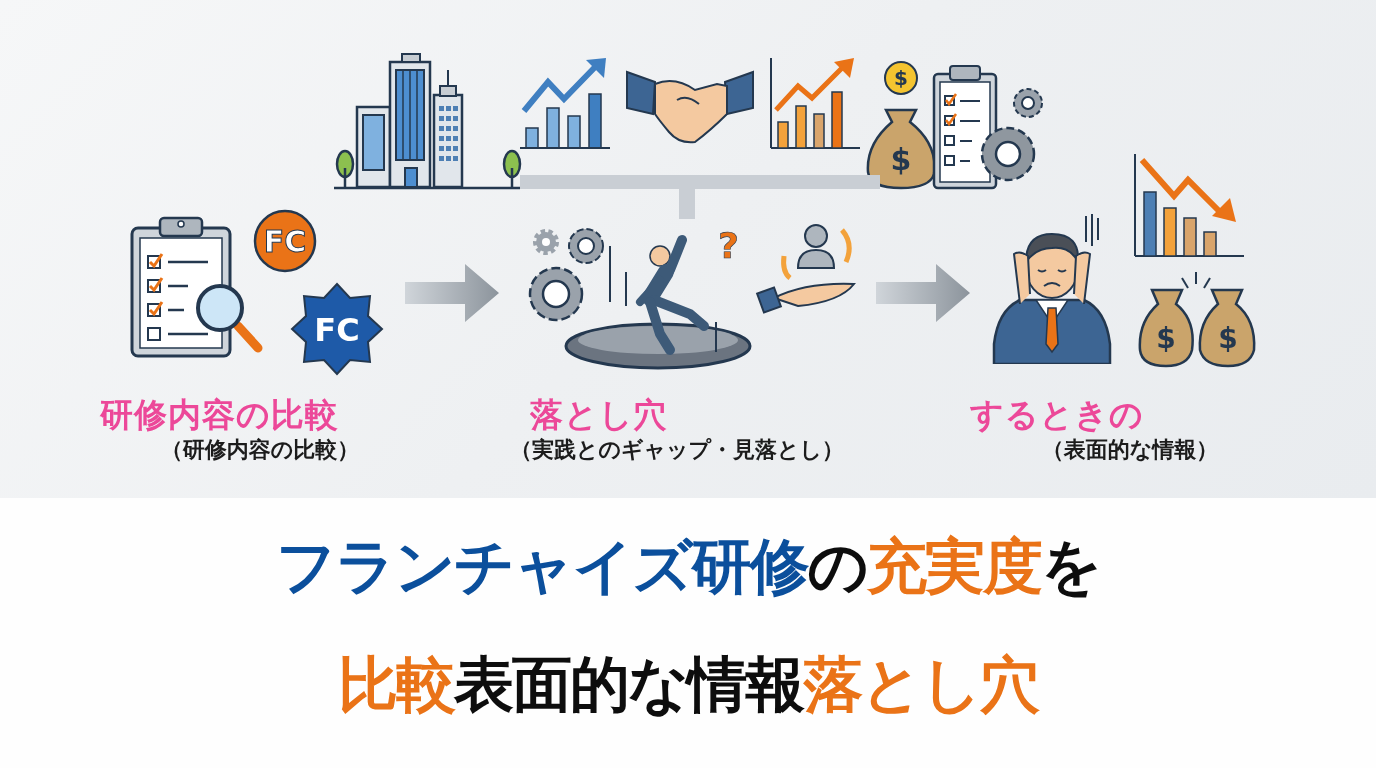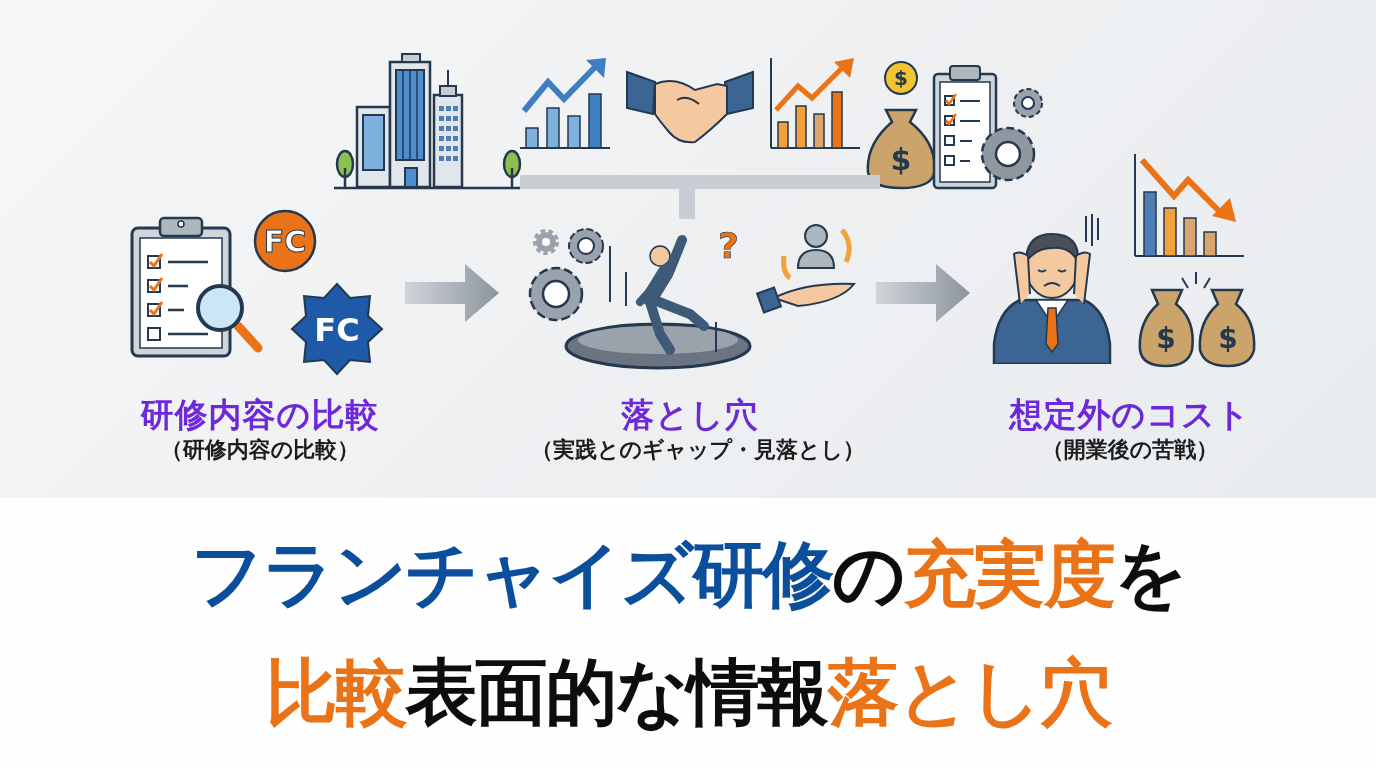--- a/index.html
+++ b/index.html
@@ -21,30 +21,30 @@
   .connector-bar {
     position: absolute; left: 520px; top: 175px; width: 360px; height: 14px;
     background: #c9ced4;
   }
   .connector-stem {
     position: absolute; left: 679px; top: 189px; width: 16px; height: 30px;
     background: #c9ced4;
   }
   .flow-arrow { position: absolute; }
   .stage-title {
-    position: absolute; font-weight: bold; color: #6d28d9; font-size: 33px;
-    text-align: center; white-space: nowrap; letter-spacing: 1px;
+    position: absolute; font-weight: bold; color: #ec4899; font-size: 33px;
+    text-align: left; white-space: nowrap; letter-spacing: 1px;
   }
   .stage-sub {
     position: absolute; font-weight: bold; color: #1c1c1c; font-size: 22px;
     text-align: center; white-space: nowrap;
   }
   .headline {
     position: absolute; left: 0; width: 1376px; text-align: center;
-    font-weight: bold; font-size: 72px; white-space: nowrap; letter-spacing: -2px;
+    font-weight: bold; font-size: 60px; white-space: nowrap; letter-spacing: -2px;
     font-family: Liberation Sans, sans-serif;
   }
   .c-blue { color: #0b4f9c; }
   .c-orange { color: #ea7317; }
   .c-black { color: #0d0d0d; }
 </style>
 </head>
 <body>
 
 <div class="top-panel"></div>
@@ -221,21 +221,21 @@
     <circle cx="296" cy="14" r="11" fill="#aeb6be" stroke="#24384f" stroke-width="2"></circle>
     <path d="M278 46 Q278 28 296 28 Q314 28 314 46 Z" fill="#aeb6be" stroke="#24384f" stroke-width="2"></path>
     <path d="M264 34 Q262 50 270 56" fill="none" stroke="#f3a23b" stroke-width="5"></path>
     <path d="M322 8 Q334 22 326 40" fill="none" stroke="#f3a23b" stroke-width="5"></path>
     <path d="M254 76 Q286 60 334 62 Q320 80 278 84 Z" fill="#f4c9a0" stroke="#24384f" stroke-width="2"></path>
     <rect x="240" y="68" width="18" height="20" fill="#3d6593" stroke="#24384f" stroke-width="2" transform="rotate(-20 249 78)"></rect>
   </g>
 </svg>
 
 <div class="stage-title" style="left:530px;top:393px;width:320px">落とし穴</div>
-<div class="stage-sub" style="left:488px;top:435px;width:420px">（実践とのギャップ・見落とし）</div>
+<div class="stage-sub" style="left:467px;top:435px;width:420px">（実践とのギャップ・見落とし）</div>
 
 <svg class="flow-arrow" style="left:876px;top:262px" width="95" height="62" viewBox="0 0 95 62">
   <defs>
       <linearGradient id="ag2" x1="0" x2="1">
         <stop offset="0" stop-color="#d0d5da"></stop>
         <stop offset="1" stop-color="#8c949c"></stop>
       </linearGradient>
     </defs>
   <polygon points="0,20 60,20 60,2 94,31 60,60 60,42 0,42" fill="url(#ag2)"></polygon>
 </svg>
@@ -270,21 +270,21 @@
 <svg class="abs" style="left:1138px;top:270px" width="120" height="100" viewBox="0 0 120 100">
   <line x1="58" y1="2" x2="58" y2="14" stroke="#24384f" stroke-width="2"></line>
   <line x1="44" y1="8" x2="50" y2="18" stroke="#24384f" stroke-width="2"></line>
   <line x1="72" y1="8" x2="66" y2="18" stroke="#24384f" stroke-width="2"></line>
   <path d="M14 20 L44 20 L38 34 Q58 50 54 80 Q50 96 28 96 Q4 96 2 80 Q0 52 20 34 Z" fill="#caa46b" stroke="#24384f" stroke-width="2.5"></path>
   <text x="28" y="78" font-size="28" font-weight="bold" text-anchor="middle" fill="#24384f" font-family="DejaVu Sans, sans-serif">$</text>
   <path d="M74 20 L104 20 L98 34 Q118 50 116 80 Q112 96 90 96 Q66 96 62 80 Q60 52 80 34 Z" fill="#caa46b" stroke="#24384f" stroke-width="2.5"></path>
   <text x="90" y="78" font-size="28" font-weight="bold" text-anchor="middle" fill="#24384f" font-family="DejaVu Sans, sans-serif">$</text>
 </svg>
 
-<div class="stage-title" style="left:970px;top:393px;width:320px">想定外のコスト</div>
-<div class="stage-sub" style="left:970px;top:435px;width:320px">（開業後の苦戦）</div>
+<div class="stage-title" style="left:970px;top:393px;width:320px">するときの</div>
+<div class="stage-sub" style="left:970px;top:435px;width:320px">（表面的な情報）</div>
 
 <div class="headline" style="top:527px">
   <span class="c-blue">フランチャイズ研修</span><span class="c-black">の</span><span class="c-orange">充実度</span><span class="c-black">を</span>
 </div>
 <div class="headline" style="top:645px">
   <span class="c-orange">比較</span><span class="c-black">表面的な情報</span><span class="c-orange">落とし穴</span>
 </div>
 
 </body></html>

